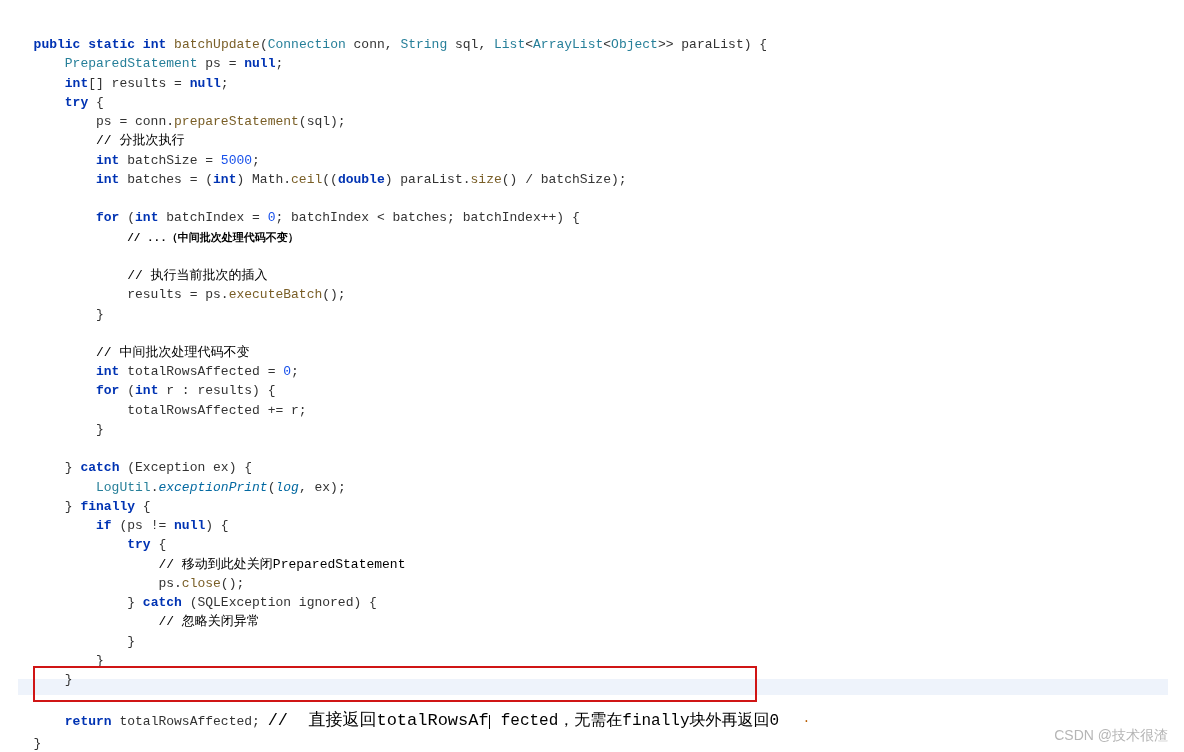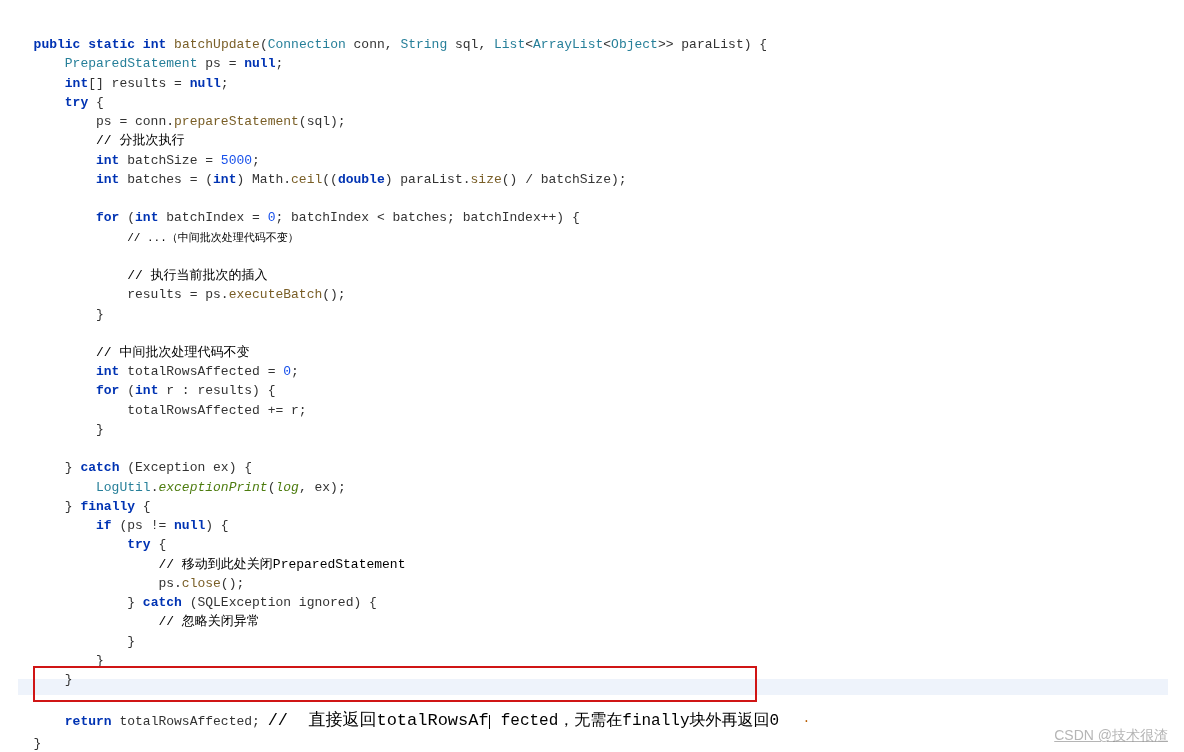--- a/index.html
+++ b/index.html
@@ -15,21 +15,21 @@
     position: relative;
     overflow: hidden;
   }
   .code-area {
     padding: 16px 0 0 18px;
     white-space: pre;
   }
   .kw { color: #0033b3; font-weight: bold; text-align: right; }
   .ty { color: #267f99; }
   .me { color: #795e26; margin-top: 8px; }
-  .va { color: #4d7c0f; font-style: italic; }
+  .va { color: #0369a1; font-style: italic; }
   .co { color: #000000; }
   .nu { color: #1750eb; }
   .highlight-box {
     position: absolute;
     border: 2px solid #d01515;
     left: 33px;
     top: 666px;
     width: 720px;
     height: 32px;
     pointer-events: none;
@@ -52,41 +52,40 @@
     margin: 0;
   }
   .watermark {
     position: absolute;
     right: 16px;
     bottom: 6px;
     color: rgba(120,120,120,0.55);
     font-family: Arial, sans-serif;
     font-size: 14px;
     pointer-events: none;
-    text-decoration: underline;
   }
   .dot { color: #b85c00; }
 </style>
 </head>
 <body>
 
 <div class="highlight-line"></div>
 
 <div class="code-area">
 <span><span>  </span><span class="kw">public</span><span> </span><span class="kw">static</span><span> </span><span class="kw">int</span><span> </span><span class="me">batchUpdate</span><span>(</span><span class="ty">Connection</span><span> </span><span>conn</span><span>, </span><span class="ty">String</span><span> </span><span>sql</span><span>, </span><span class="ty">List</span><span>&lt;</span><span class="ty">ArrayList</span><span>&lt;</span><span class="ty">Object</span><span>&gt;&gt;</span><span> </span><span>paraList</span><span>) {</span></span>
 <span><span>      </span><span class="ty">PreparedStatement</span><span> ps = </span><span class="kw">null</span><span>;</span></span>
 <span><span>      </span><span class="kw">int</span><span>[] results = </span><span class="kw">null</span><span>;</span></span>
 <span><span>      </span><span class="kw">try</span><span> {</span></span>
 <span><span>          </span><span>ps = conn.</span><span class="me">prepareStatement</span><span>(sql);</span></span>
 <span><span>          </span><span class="co">// 分批次执行</span></span>
 <span><span>          </span><span class="kw">int</span><span> batchSize = </span><span class="nu">5000</span><span>;</span></span>
 <span><span>          </span><span class="kw">int</span><span> batches = (</span><span class="kw">int</span><span>) Math.</span><span class="me">ceil</span><span>((</span><span class="kw">double</span><span>) paraList.</span><span class="me">size</span><span>() / batchSize);</span></span>
 <span><span> </span></span>
 <span><span>          </span><span class="kw">for</span><span> (</span><span class="kw">int</span><span> batchIndex = </span><span class="nu">0</span><span>; batchIndex &lt; batches; batchIndex++) {</span></span>
-<span><span>              </span><span class="co" style="font-size:11px;">// ...（中间批次处理代码不变）</span></span>
+<span><span>              </span><span class="co" style="font-size:11px;font-weight:bold;">// ...（中间批次处理代码不变）</span></span>
 <span><span> </span></span>
 <span><span>              </span><span class="co">// 执行当前批次的插入</span></span>
 <span><span>              </span><span>results = ps.</span><span class="me">executeBatch</span><span>();</span></span>
 <span><span>          </span><span>}</span></span>
 <span><span> </span></span>
 <span><span>          </span><span class="co">// 中间批次处理代码不变</span></span>
 <span><span>          </span><span class="kw">int</span><span> totalRowsAffected = </span><span class="nu">0</span><span>;</span></span>
 <span><span>          </span><span class="kw">for</span><span> (</span><span class="kw">int</span><span> r : results) {</span></span>
 <span><span>              </span><span>totalRowsAffected += r;</span></span>
 <span><span>          </span><span>}</span></span>

